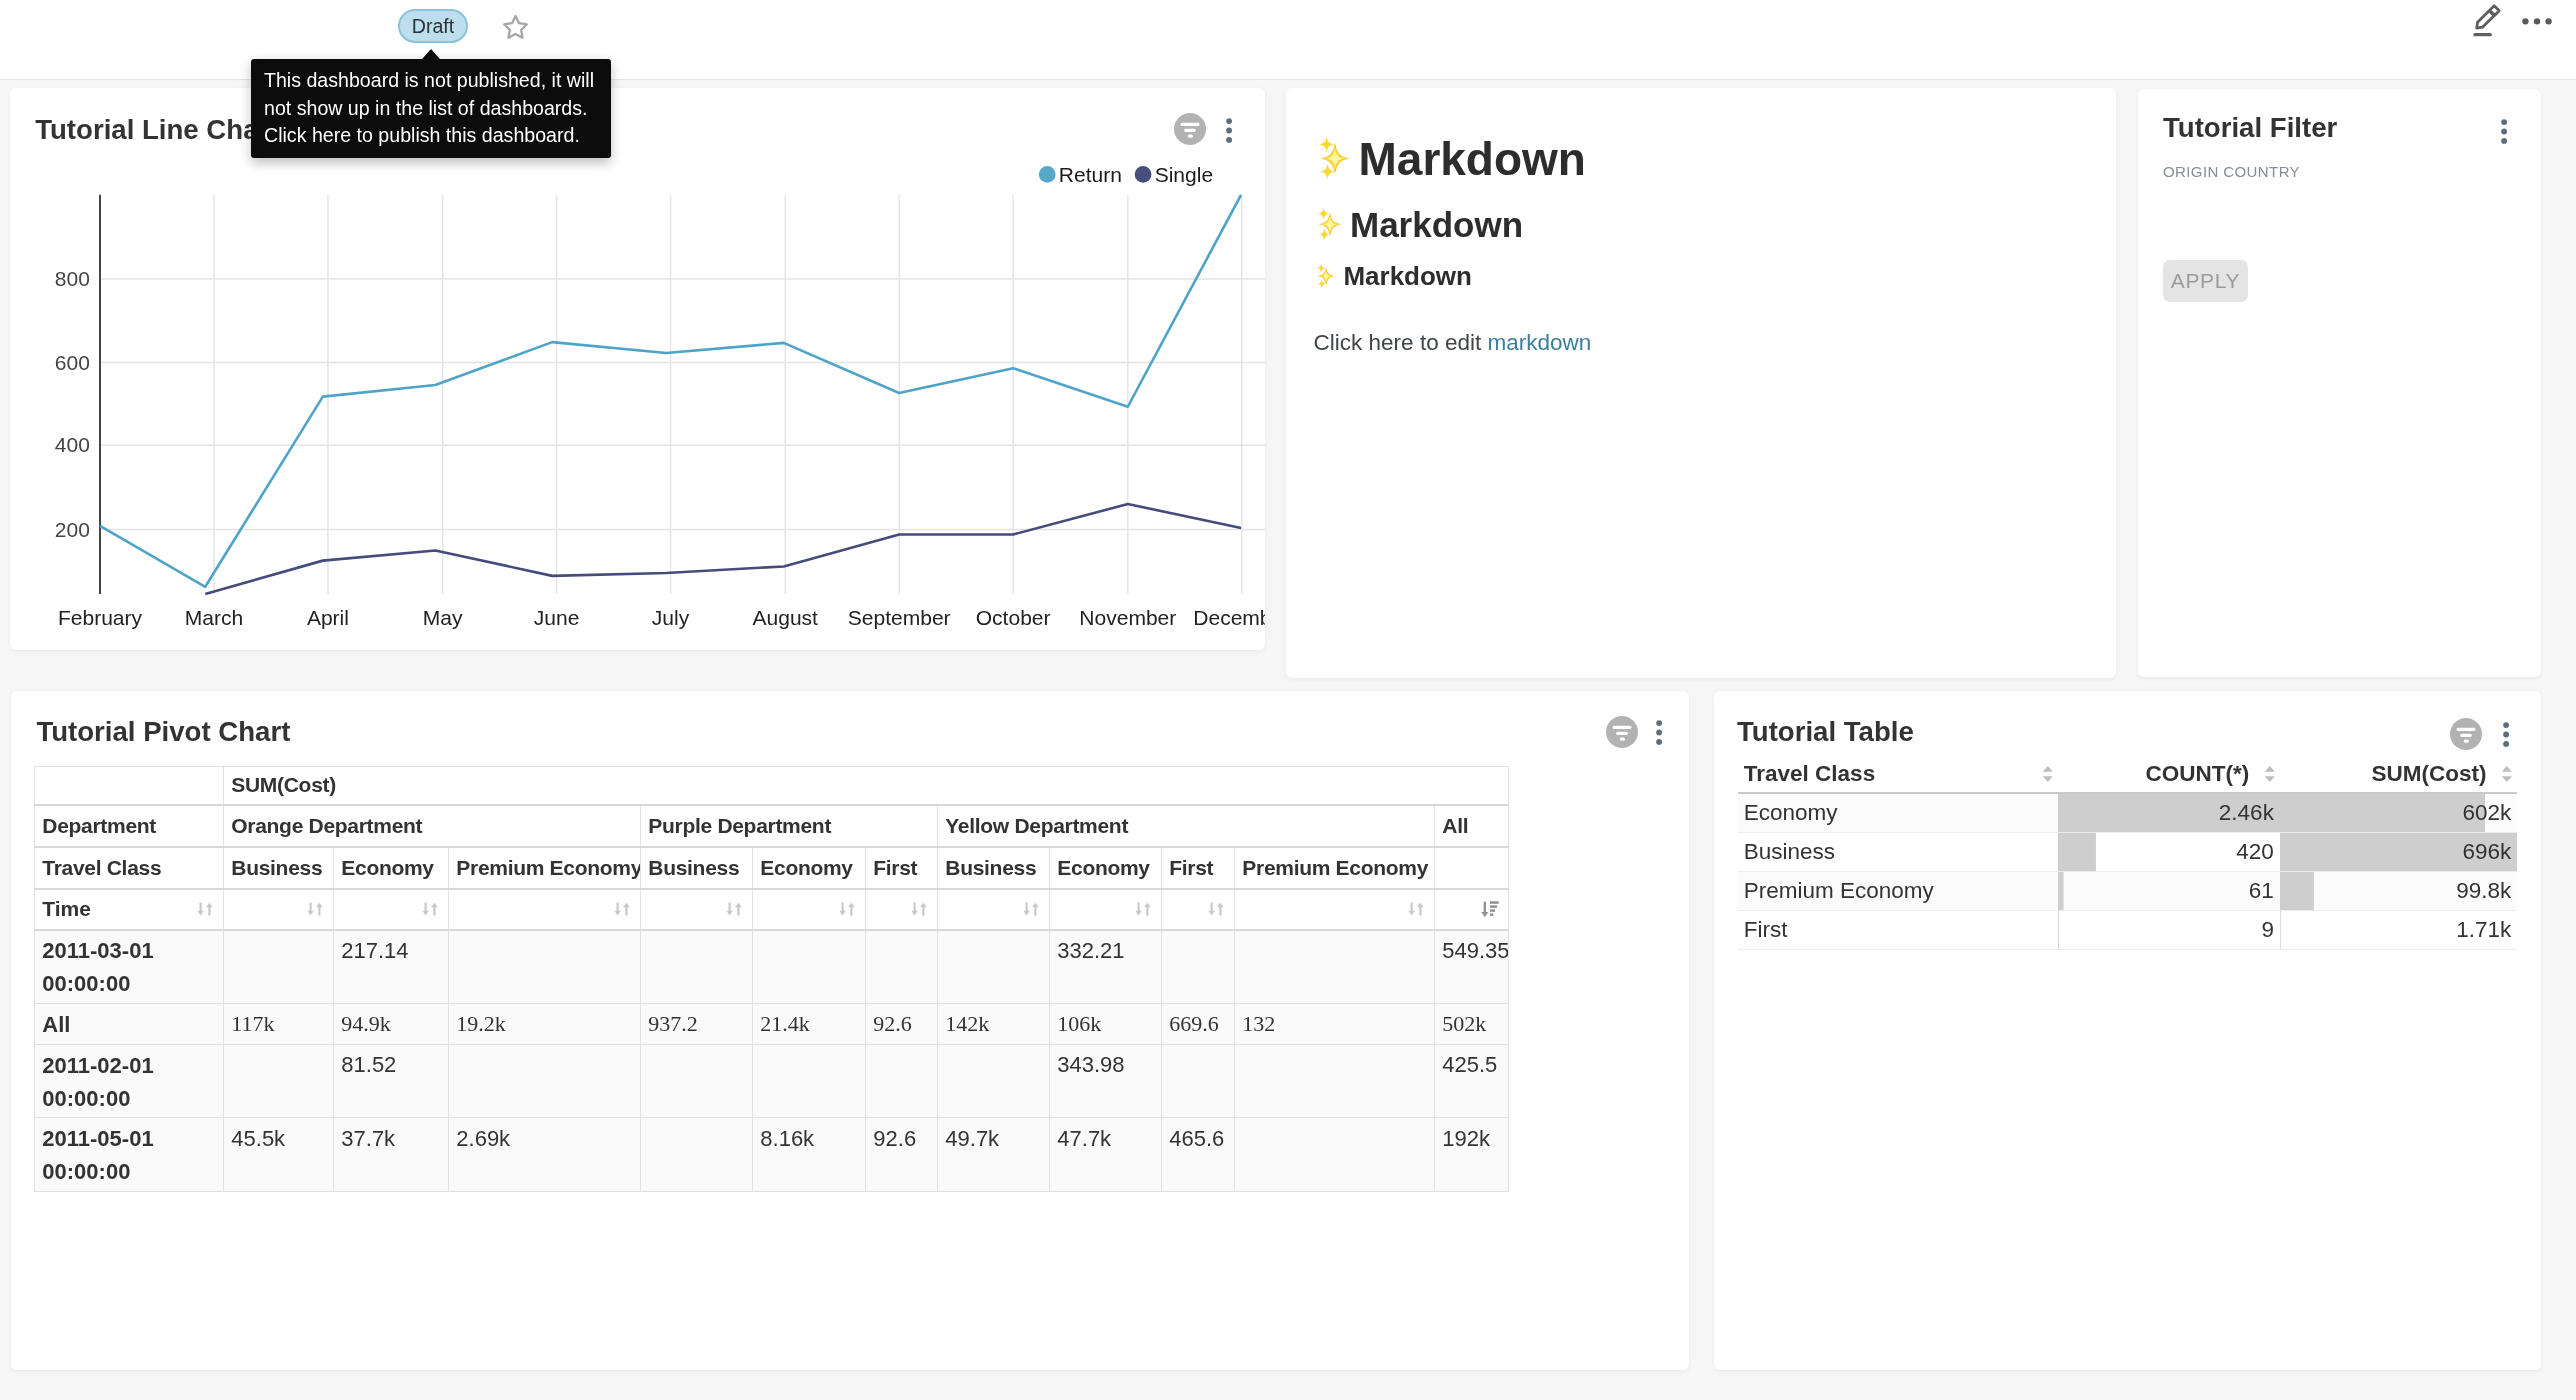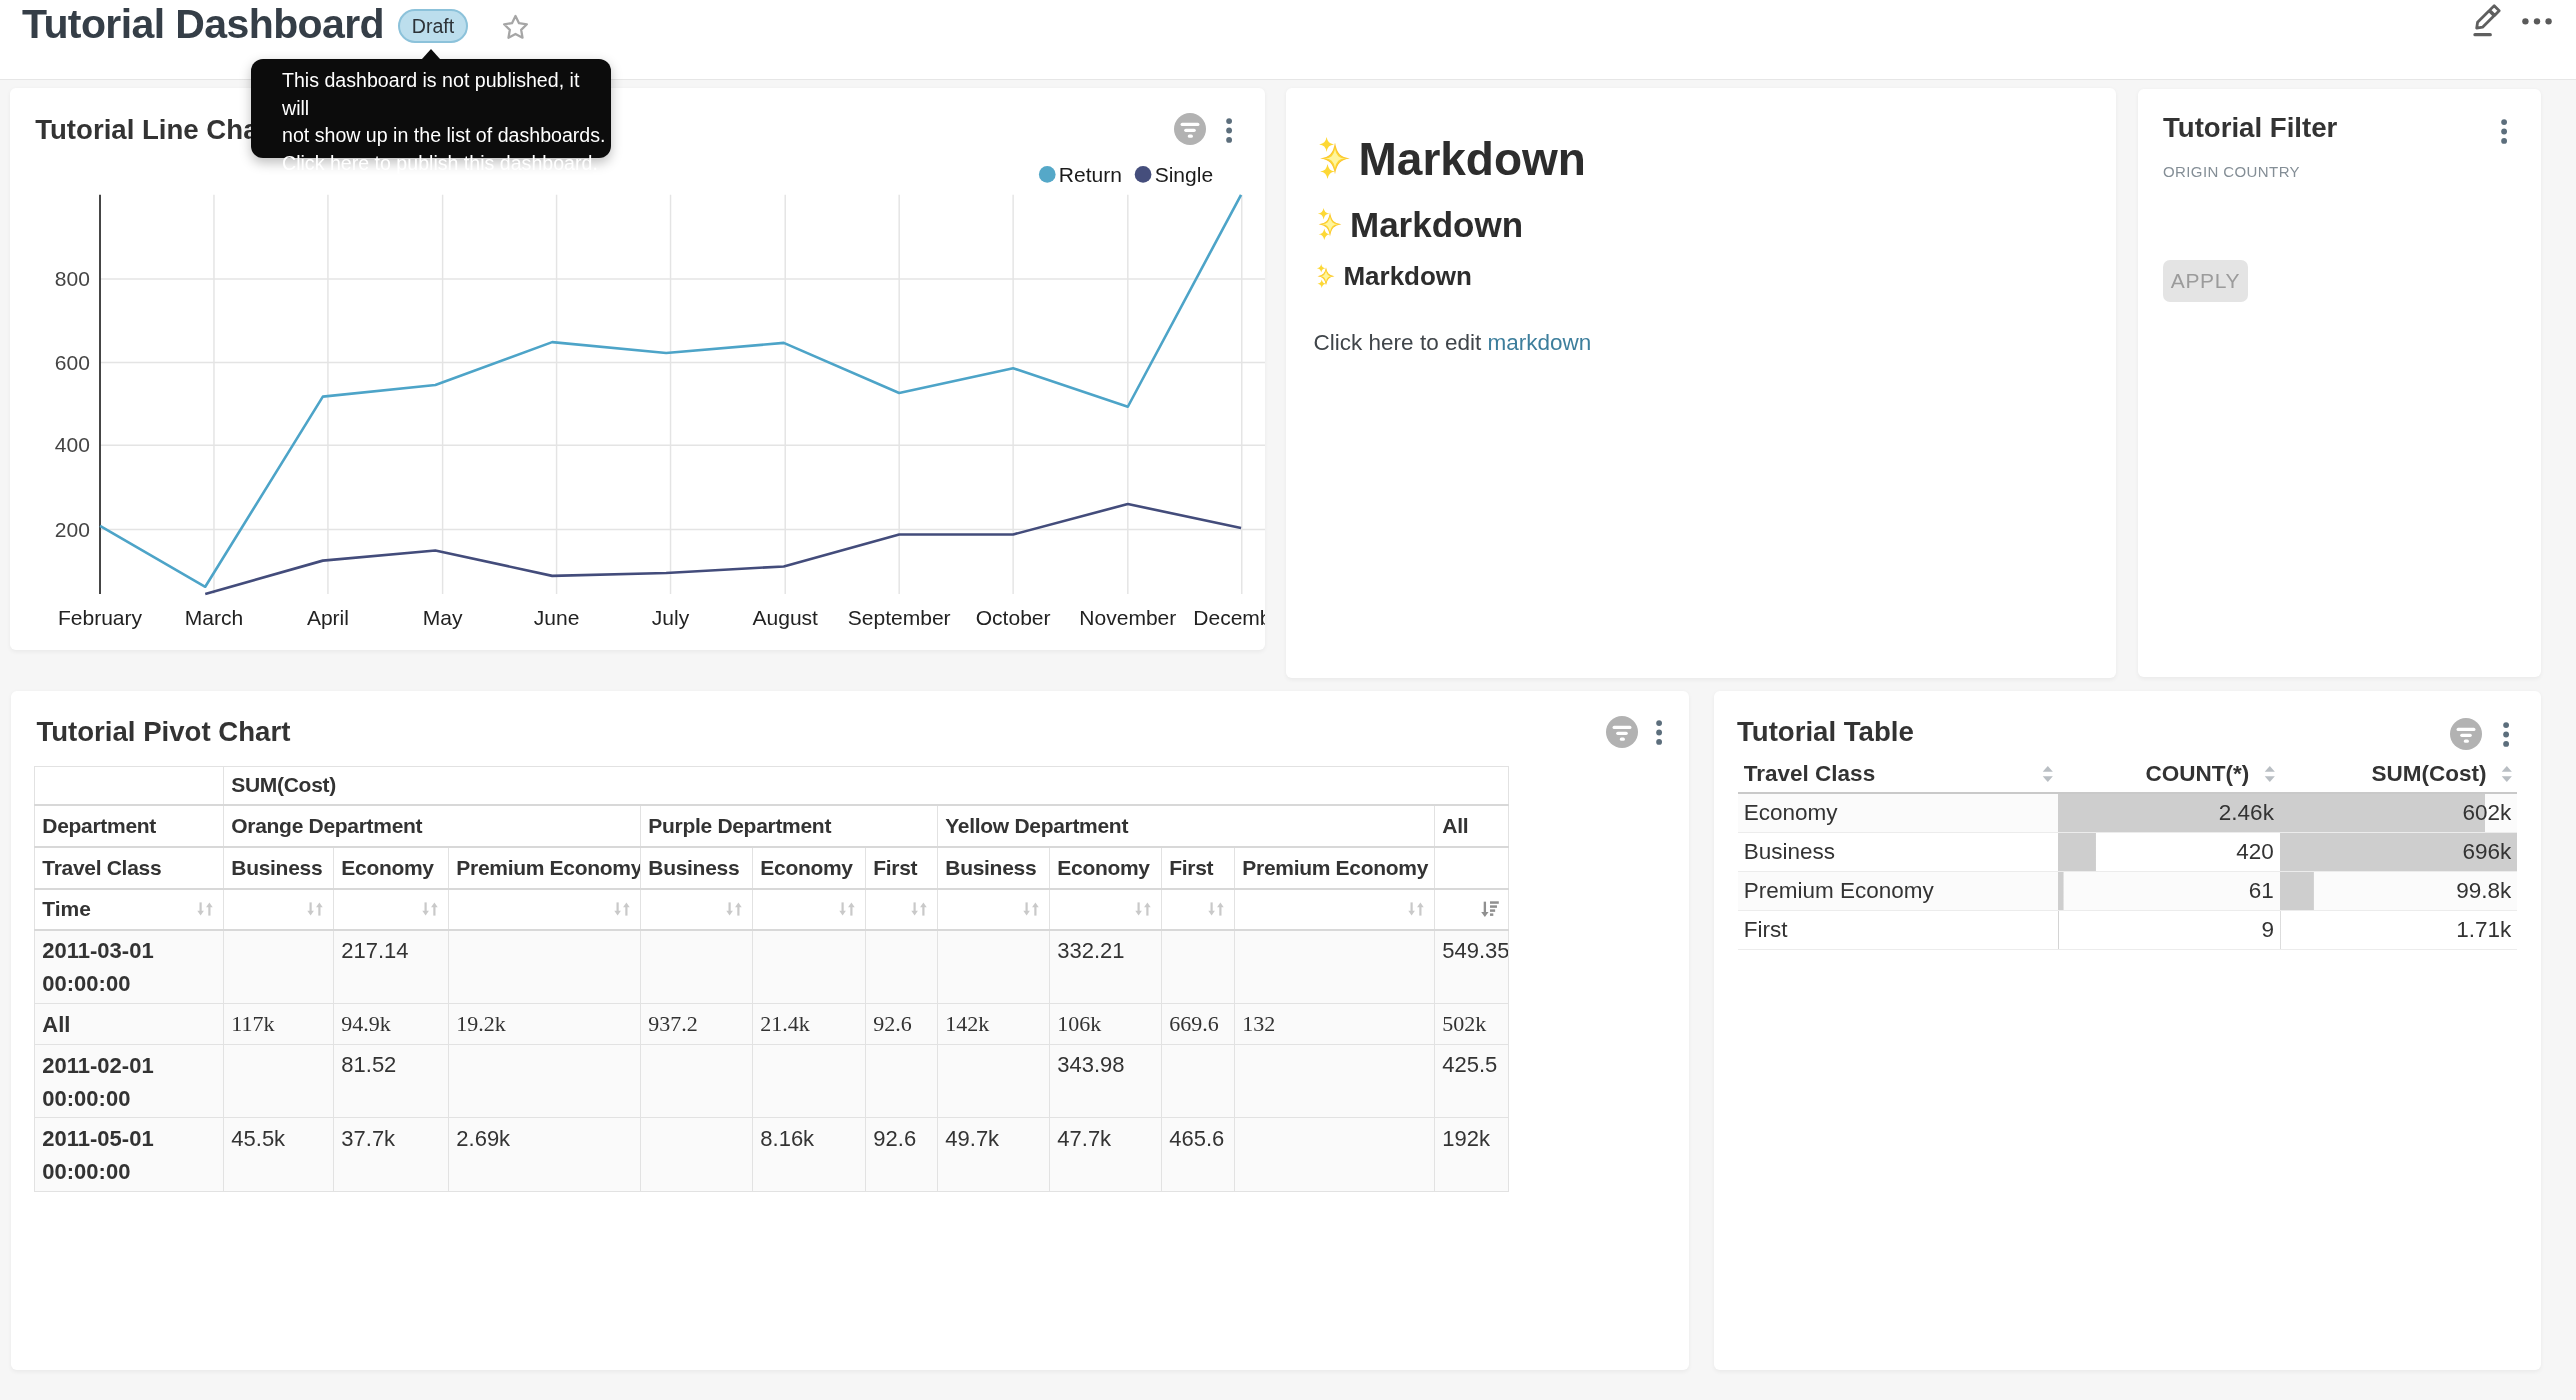--- a/index.html
+++ b/index.html
@@ -4,21 +4,21 @@
 <style>
 * { margin:0; padding:0; box-sizing:border-box; }
 html,body { width:2576px; height:1400px; overflow:hidden; }
 body { font-family:"Liberation Sans", sans-serif; background:#f6f6f6; position:relative; }
 .hdr { position:absolute; left:0; top:0; width:2576px; height:80px; background:#fff; border-bottom:1.5px solid #e6e6e6; z-index:5; }
 .hdr h1 { position:absolute; left:22px; top:0.7px; font-size:41px; font-weight:600; color:#353e47; letter-spacing:-0.6px; }
 .pill { position:absolute; left:398px; top:8.7px; width:70px; height:34px; border-radius:17.4px; background:#bcdeed; border:2.2px solid #8cc2da; color:#2d3338; font-size:19.6px; line-height:30px; text-align:center; }
 .star { position:absolute; left:501px; top:13px; }
 .editic { position:absolute; left:2470px; top:4.4px; }
 .hdots { position:absolute; left:2521px; top:17.4px; }
-.tooltip { position:absolute; left:251px; top:59px; width:360px; height:99px; background:#0c0c0c; border-radius:12px; z-index:9; color:#fff; font-size:19.6px; line-height:27.6px; padding:8px 0 0 31px; box-shadow:0 4.4px 11.6px rgba(0,0,0,.25); }
+.tooltip { position:absolute; left:251px; top:59px; width:360px; height:99px; background:#0c0c0c; border-radius:3px; z-index:9; color:#fff; font-size:19.6px; line-height:27.6px; padding:8px 0 0 13px; box-shadow:0 4.4px 11.6px rgba(0,0,0,.25); }
 .tooltip:before { content:""; position:absolute; left:171px; top:-10.2px; border-left:9.4px solid transparent; border-right:9.4px solid transparent; border-bottom:10.2px solid #0c0c0c; }
 .card { position:absolute; background:#fff; border-radius:5.8px; box-shadow:0 1.5px 4.4px rgba(0,0,0,0.05); }
 .ctitle { font-size:27.6px; font-weight:600; color:#333; position:absolute; }
 #c-line { left:10.2px; top:88px; width:1255px; height:562px; }
 #c-md   { left:1286px; top:88px; width:830px; height:590px; }
 #c-filter { left:2138px; top:89px; width:403px; height:588px; }
 #c-pivot { left:11px; top:691px; width:1678px; height:679px; }
 #c-table { left:1714px; top:691px; width:827px; height:679px; }
 
 #c-md .h1 { position:absolute; left:27.6px; top:44px; font-size:46px; font-weight:700; color:#2d2d2d; }
@@ -66,21 +66,20 @@
 .ttab .r { text-align:right; padding-right:5.8px; }
 .ttab th.r svg { vertical-align:-1.5px; }
 .ttab th.l svg { vertical-align:-1.5px; }
 .ttab tr.odd td { background-color:#fbfbfb; }
 .ttab td.bar { background-image:linear-gradient(#cecece,#cecece); background-repeat:no-repeat; background-position:0 0; }
 </style>
 </head>
 <body>
 
 <div class="hdr">
-  <h1>Tutorial Dashboard</h1>
   <div class="pill">Draft</div>
   <svg class="star" width="29" height="29" viewBox="0 0 24 24" fill="none" stroke="#a6a6a6" stroke-width="1.9" stroke-linejoin="round">
       <path d="M12 2.5l2.9 5.9 6.5 .95-4.7 4.6 1.1 6.5L12 17.4l-5.8 3.05 1.1-6.5-4.7-4.6 6.5-.95z"></path>
     </svg>
   <svg class="editic" width="35" height="35" viewBox="0 0 24 24" fill="none" stroke="#5f5f5f" stroke-width="1.9" stroke-linejoin="round" stroke-linecap="round">
       <path d="M13.5 4.2l3.1-3.0 3.4 3.4-3.0 3.1z M13.1 4.6L5.2 12.5l-.6 4.0 4.0-.6 7.9-7.9z"></path>
       <path d="M3.4 21h10.5" stroke-width="2.2"></path>
     </svg>
   <svg class="hdots" width="32" height="8.7" viewBox="0 0 44 12">
       <circle cx="6" cy="6" r="4.4" fill="#5a5a5a"></circle>

